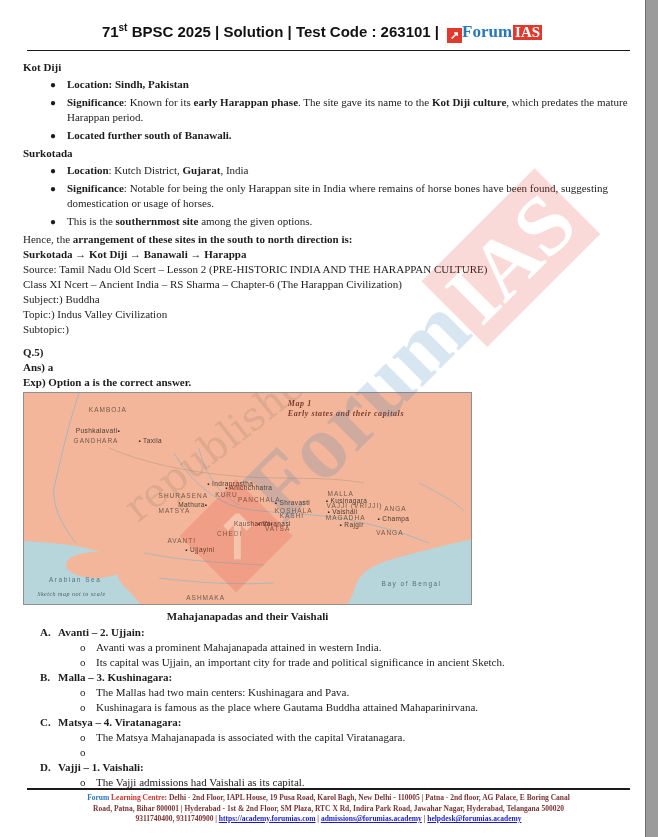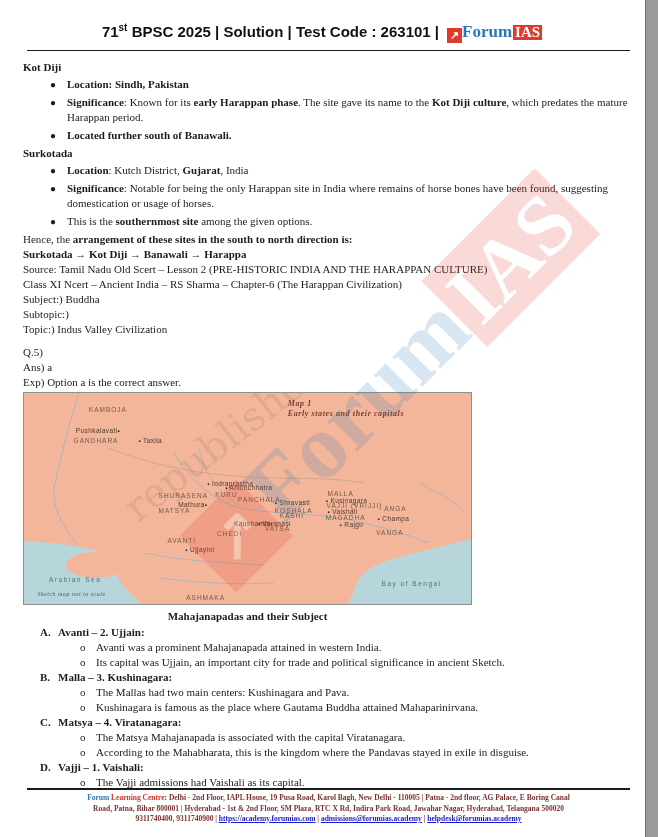--- a/index.html
+++ b/index.html
@@ -19,21 +19,21 @@
   
   .content { position:absolute; top:60px; left:23px; width:617px; font-size:11px; line-height:15px; }
   .sec-h { font-weight:bold; margin-bottom:2px; }
   ul.blist { list-style:none; }
   ul.blist li { display:flex; margin-bottom:3px; }
   .blt { width:17px; margin-left:27px; flex:0 0 17px; font-size:10px; }
   .btxt { flex:1; }
   .b { font-weight:bold;text-align:center; }
   .line { }
   .qgap { height:8px; }
-  .bold { font-weight:normal; }
+  .bold { font-weight:bold; }
 
   
   .map-frame { position:relative; margin-top:2px; width:449px; height:213px; border:1px solid #8f8f8f; background:#f4b69a; overflow:hidden;padding-left:28px; }
   .map-frame svg { position:absolute; inset:0; }
   .map-label { position:absolute; font-family:"Liberation Sans", sans-serif; color:#6e5a49; font-size:6.5px; letter-spacing:1px; white-space:nowrap; z-index:2; }
   .map-city { position:absolute; font-family:"Liberation Sans", sans-serif; color:#453a2e; font-size:6.5px; letter-spacing:0.4px; white-space:nowrap; z-index:2; }
   .map-city .mk { font-size:6px; color:#1a1a1a; }
   .map-sea-label { position:absolute; font-family:"Liberation Sans", sans-serif; color:#56707c; font-size:6.5px; letter-spacing:1.5px; white-space:nowrap; z-index:2; }
   .map-title { position:absolute; left:59%; top:3%; font-style:italic; font-weight:bold; color:#7a3b2b; font-size:8px; line-height:10px; letter-spacing:0.6px; z-index:2; }
   .map-note { position:absolute; left:3%; bottom:2px; font-style:italic; color:#4a5a62; font-size:6px; letter-spacing:0.5px; z-index:2; }
@@ -106,22 +106,22 @@
         <span class="blt">●</span>
         <div class="btxt"><span>This is the </span><span class="b">southernmost site</span><span> among the given options.</span></div>
       </li>
   </ul>
 
   <div class="line"><span>Hence, the </span><span class="b">arrangement of these sites in the south to north direction is:</span></div>
   <div class="line"><span class="b">Surkotada → Kot Diji → Banawali → Harappa</span></div>
   <div class="line"><span>Source: Tamil Nadu Old Scert – Lesson 2 (PRE-HISTORIC INDIA AND THE HARAPPAN CULTURE)</span></div>
   <div class="line"><span>Class XI Ncert – Ancient India – RS Sharma – Chapter-6 (The Harappan Civilization)</span></div>
   <div class="line"><span>Subject:) Buddha</span></div>
+  <div class="line"><span>Topic:) Indus Valley Civilization</span></div>
   <div class="line"><span>Subtopic:)</span></div>
-  <div class="line"><span>Topic:) Indus Valley Civilization</span></div>
 
   <div class="qgap"></div>
   <div class="line bold">Q.5)</div>
   <div class="line bold">Ans) a</div>
   <div class="line bold">Exp) Option a is the correct answer.</div>
 
   <div class="map-frame">
     <svg viewBox="0 0 449 213" preserveAspectRatio="none" width="449" height="213">
       <rect x="0" y="0" width="449" height="213" fill="#f4b69a"></rect>
       <path d="M0,148 C30,150 58,152 78,160 L95,170 C90,180 95,190 105,198 L118,213 L0,213 Z" fill="#b7d6dc"></path>
@@ -170,21 +170,21 @@
         <span class="map-city" style="left: 47%; top: 58.2%;">Kaushambi<span class="mk">▪</span></span>
         <span class="map-city" style="left: 52.3%; top: 58.2%;"><span class="mk">▪</span> Varanasi</span>
         <span class="map-city" style="left: 70.6%; top: 58.7%;"><span class="mk">▪</span> Rajgir</span>
         <span class="map-city" style="left: 36.1%; top: 70.4%;"><span class="mk">▪</span> Ujjayini</span>
         <span class="map-sea-label" style="left: 5.6%; top: 85%;">Arabian Sea</span>
         <span class="map-sea-label" style="left: 80%; top: 86.9%;">Bay of Bengal</span>
       </div>
     <div class="map-note">Sketch map not to scale</div>
   </div>
 
-  <div class="mj-caption">Mahajanapadas and their Subject</div>
+  <div class="mj-caption">Mahajanapadas and their Vaishali</div>
 
   <div class="mj-list">
     <div class="mj-row">
         <span class="mj-letter">A.</span>
         <span class="mj-title">Avanti – 2. Ujjain:</span>
       </div>
     <div class="mj-row">
         <span class="mj-o">o</span>
         <span>Avanti was a prominent Mahajanapada attained in western India.</span>
       </div>
@@ -207,21 +207,20 @@
     <div class="mj-row">
         <span class="mj-letter">C.</span>
         <span class="mj-title">Matsya – 4. Viratanagara:</span>
       </div>
     <div class="mj-row">
         <span class="mj-o">o</span>
         <span>The Matsya Mahajanapada is associated with the capital Viratanagara.</span>
       </div>
     <div class="mj-row">
         <span class="mj-o">o</span>
-        <span>According to the Mahabharata, this is the kingdom where the Pandavas stayed in exile in disguise.</span>
       </div>
     <div class="mj-row">
         <span class="mj-letter">D.</span>
         <span class="mj-title">Vajji – 1. Vaishali:</span>
       </div>
     <div class="mj-row">
         <span class="mj-o">o</span>
         <span>The Vajji admissions had Vaishali as its capital.</span>
       </div>
   </div>

